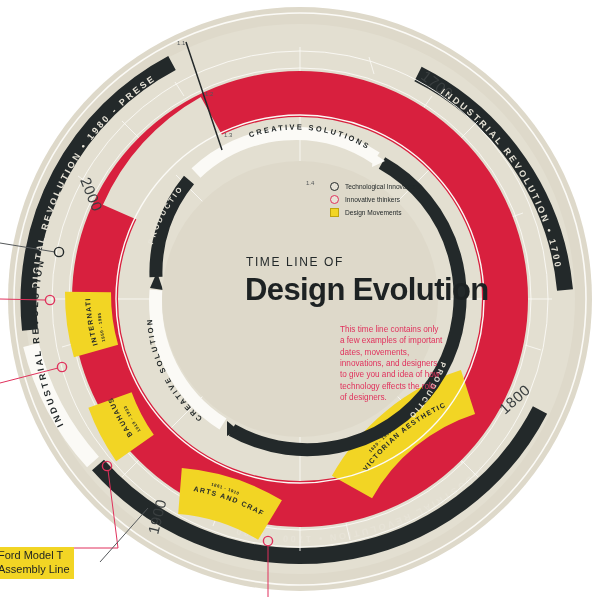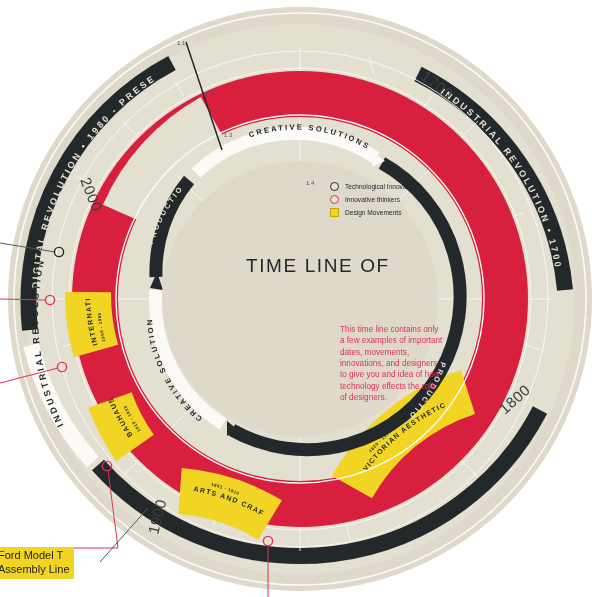--- a/index.html
+++ b/index.html
@@ -16,21 +16,21 @@
               letter-spacing:2.2px;font-size:7.5px;}
   .movement-name{font-family:"Liberation Sans",sans-serif;font-weight:bold;
               letter-spacing:1.3px;font-size:7px;fill:#23292a;}
   .movement-date{font-family:"Liberation Sans",sans-serif;font-weight:bold;
               letter-spacing:.6px;font-size:4.3px;fill:#23292a;}
   .year-tick{font-family:"Liberation Sans",sans-serif;font-size:15px;
              fill:#3a3f40;letter-spacing:.5px;}
   .step-num{font-family:"Liberation Sans",sans-serif;font-size:6px;fill:#54585a;}
 
   .center-kicker{position:absolute;font-family:"Liberation Sans",sans-serif;
-      font-size:19px;letter-spacing:1.6px;color:#23292a;}
+      font-size:12px;letter-spacing:1.6px;color:#23292a;}
   .center-title{position:absolute;font-family:"Liberation Sans",sans-serif;
       font-weight:bold;font-size:31px;letter-spacing:-.6px;color:#1d2223;}
   .center-desc{position:absolute;width:104px;font-family:"Liberation Sans",sans-serif;
       font-size:8.2px;line-height:1.38;color:#e0315c;}
 
   .legend{position:absolute;left:330px;top:180px;}
   .legend-row{display:flex;align-items:center;height:13px;}
   .legend-mark{width:9px;height:9px;margin-right:6px;box-sizing:border-box;}
   .lm-tech{border:1.6px solid #23292a;border-radius:50%;background:#e7e3d7;}
   .lm-think{border:1.6px solid #e0315c;border-radius:50%;background:#e7e3d7;}
@@ -234,20 +234,21 @@
     <g>
       <line x1="268" y1="597" x2="268" y2="546" stroke="#e0315c" stroke-width="1"></line>
       <circle cx="268" cy="541" r="4.6" fill="none" stroke="#e0315c" stroke-width="1.4"></circle>
     </g>
     <g>
       <line x1="100" y1="562" x2="148" y2="508" stroke="#54585a" stroke-width="1"></line>
     </g>
   </svg>
 
   <div class="center-kicker" style="left:246px;top:255px;">TIME LINE OF</div>
+  <div class="center-title" style="left:245px;top:272px;">Design Evolution</div>
   <div class="center-desc" style="left:340px;top:308px;margin-top:16px;">This time line contains only a few examples of important dates, movements, innovations, and designers to give you and idea of how technology effects the role of designers.</div>
 
   <div class="legend">
     <div class="legend-step">1.4</div>
     <div class="legend-row">
       <span class="legend-mark lm-tech"></span>
       <span class="legend-txt">Technological Innovations</span>
     </div>
     <div class="legend-row">
       <span class="legend-mark lm-think"></span>

